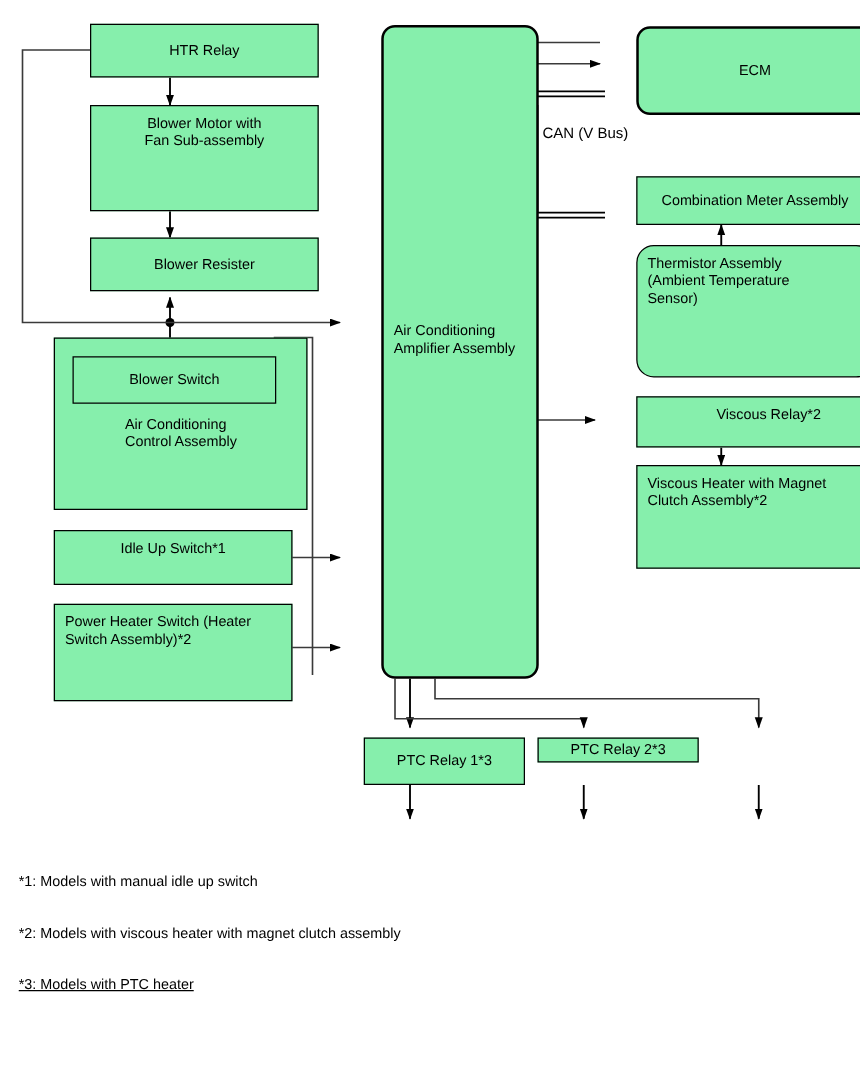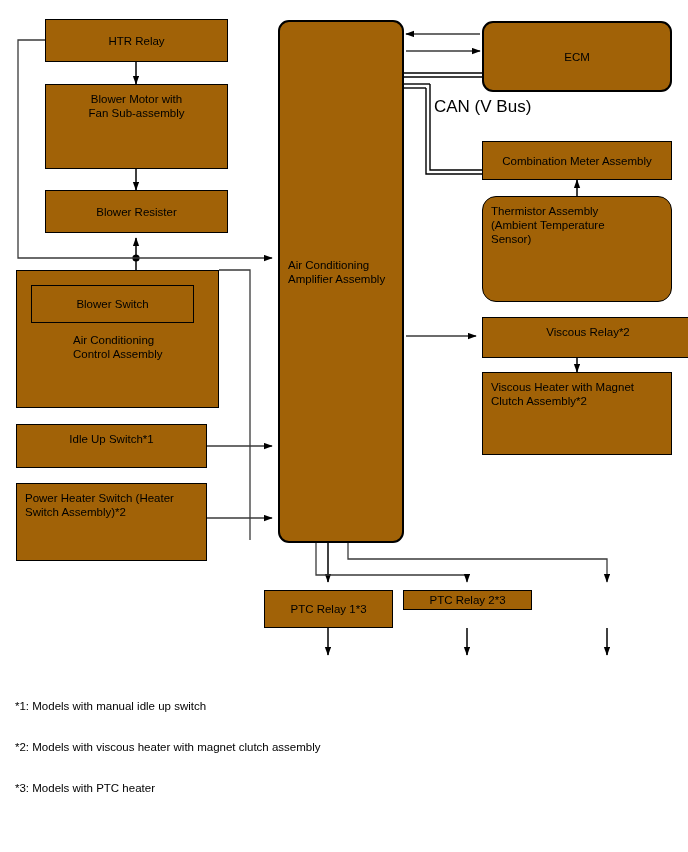--- a/index.html
+++ b/index.html
@@ -16,25 +16,26 @@
     position: relative;
     width: 688px;
     height: 852px;
     background: #ffffff;
     overflow: hidden;
   }
   .box {
     position: absolute;
     box-sizing: border-box;
     border: 1.6px solid #000000;
-    background: #a16207;
+    background: #86efac;
     font-size: 11.5px;
     line-height: 14px;
     color: #000000;
     z-index: 5;
+    margin-left: 27px;
   }
   .box.rounded {
     border-radius: 11px;
     border-width: 2.2px;
   }
   .lbl {
     position: absolute;
     white-space: pre-line;
     color: #000000;
   }
@@ -49,21 +50,21 @@
     text-align: left;
   }
   .lbl.mid {
     left: 0; right: 0;
     top: 50%;
     transform: translateY(-50%);
     text-align: center;
   }
   .free-label {
     position: absolute;
-    font-size: 17px;
+    font-size: 12px;
     line-height: 15px;
     white-space: pre-line;
     color: #000000;
     z-index: 6;
   }
   .footnote {
     position: absolute;
     font-size: 11.5px;
     line-height: 15px;
     color: #000000;
@@ -227,15 +228,15 @@
   </div>
 
   <div class="box" style="left:403px; top:590px; width:129px; height:20px;">
     <div class="lbl mid">PTC Relay 2*3</div>
   </div>
 
 
 
   <div class="footnote" style="left:15px; top:699px;">*1: Models with manual idle up switch</div>
   <div class="footnote" style="left:15px; top:740px;">*2: Models with viscous heater with magnet clutch assembly</div>
-  <div class="footnote" style="left:15px; top:781px;">*3: Models with PTC heater</div>
+  <div class="footnote" style="left:15px; top:781px;text-decoration:underline;">*3: Models with PTC heater</div>
 
 </div>
 
 </body></html>

